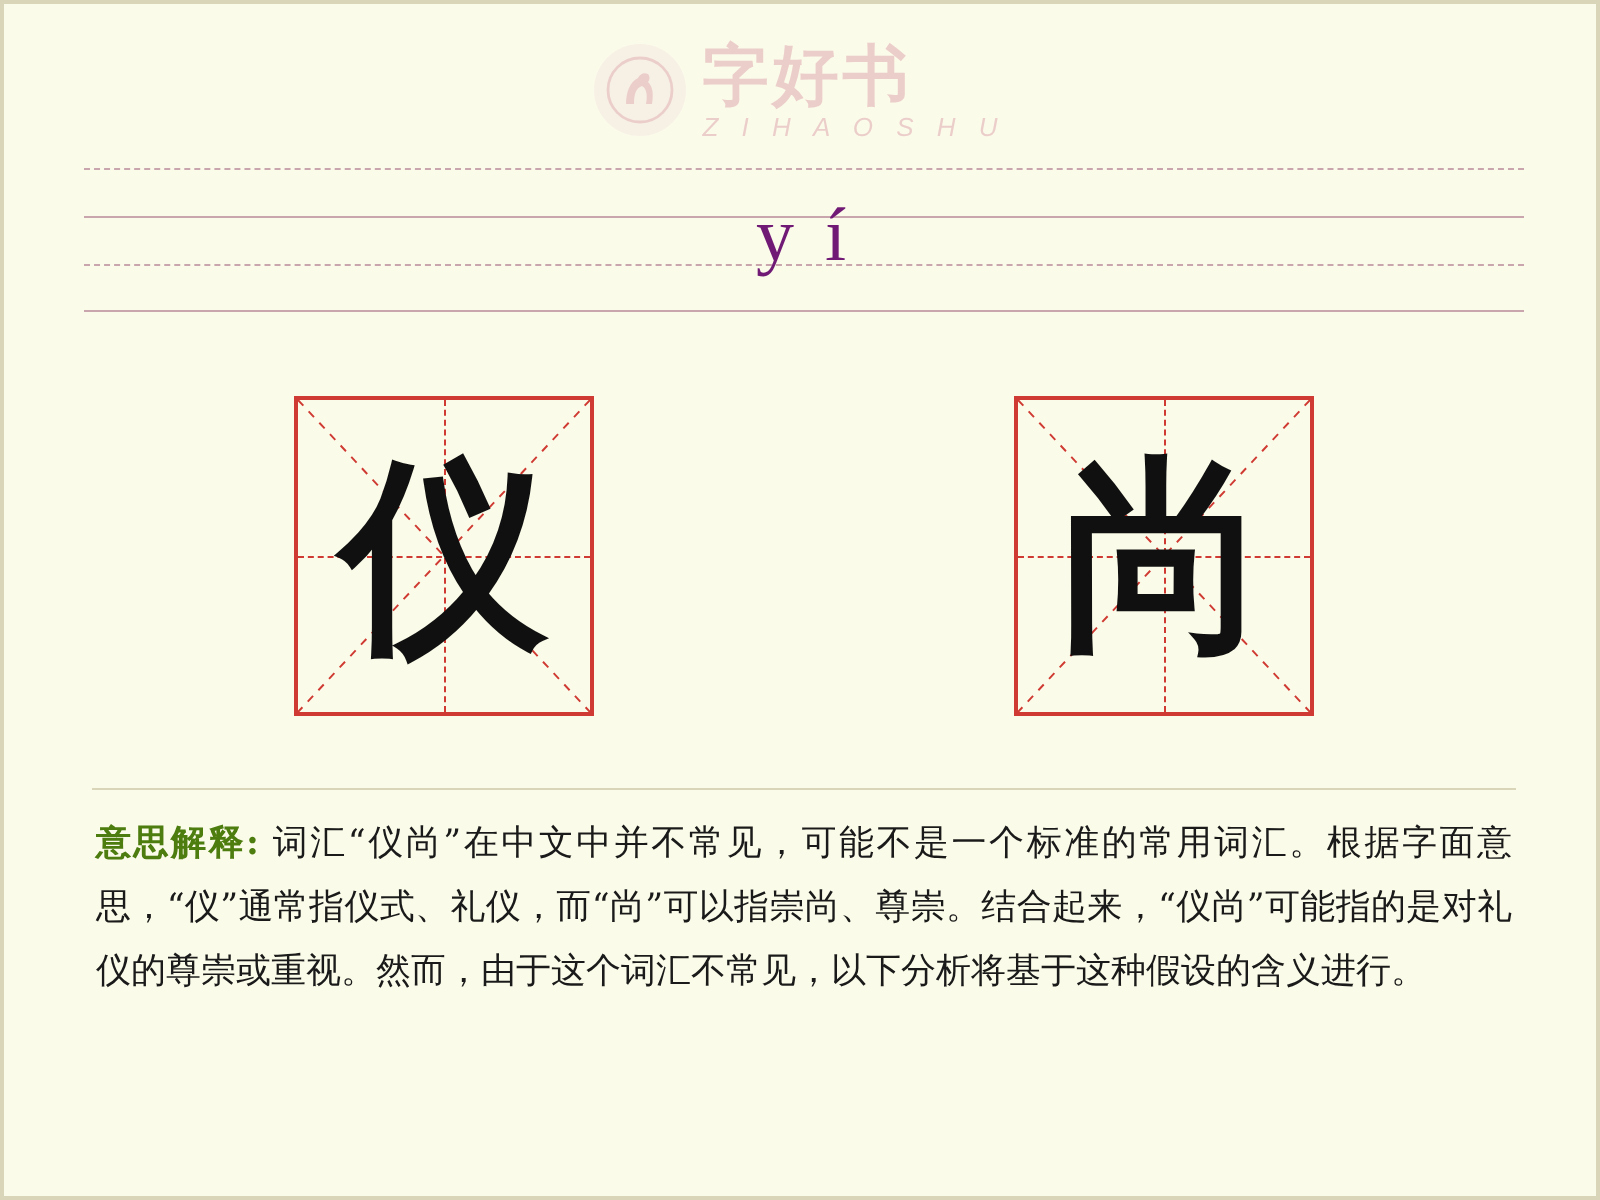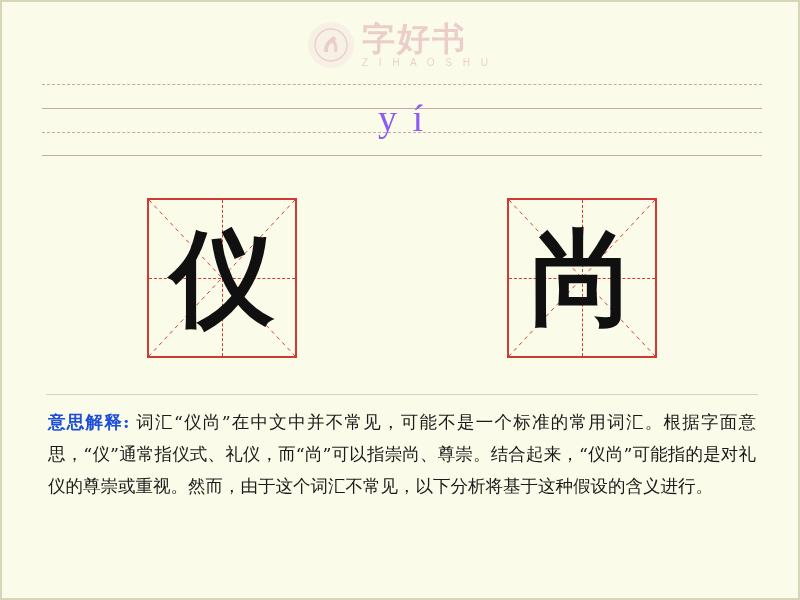--- a/index.html
+++ b/index.html
@@ -54,25 +54,26 @@
     line-height: 1;
   }
   .logo-cn {
     font-size: 33px;
     letter-spacing: 2px;
     color: #c96a86;
     font-family: "DejaVu Sans", sans-serif;
     font-weight: bold;
   }
   .logo-en {
-    font-size: 10px;
+    font-size: 13px;
     letter-spacing: 4px;
     color: #c96a86;
     font-family: "Liberation Sans", sans-serif;
     margin-top: 3px;
+    font-style: italic;
   }
 
   
   .pinyin-staff {
     position: absolute;
     top: 82px;
     left: 40px;
     width: 720px;
     height: 72px;
   }
@@ -101,21 +102,21 @@
   }
   .pinyin-cell {
     flex: 1 1 0;
     display: flex;
     align-items: center;
     justify-content: center;
   }
   .pinyin {
     font-family: "Liberation Serif", serif;
     font-size: 38px;
-    color: #8b5cf6;
+    color: #701a75;
     letter-spacing: 3px;
     line-height: 1;
     transform: translateY(-2px);
   }
 
   
   .char-row {
     position: absolute;
     top: 196px;
     left: 40px;
@@ -200,21 +201,21 @@
     left: 46px;
     width: 708px;
     font-family: "DejaVu Serif", serif;
     font-size: 17.5px;
     line-height: 32px;
     color: #1a1a1a;
     text-align: justify;
   }
   .explain-label {
     font-weight: bold;
-    color: #1d4ed8;
+    color: #4d7c0f;
   }
 </style>
 </head>
 <body>
 
 <div class="card">
 
   <div class="logo">
     <div class="logo-mark">
       <svg width="34" height="34" viewBox="0 0 34 34" aria-hidden="true">

